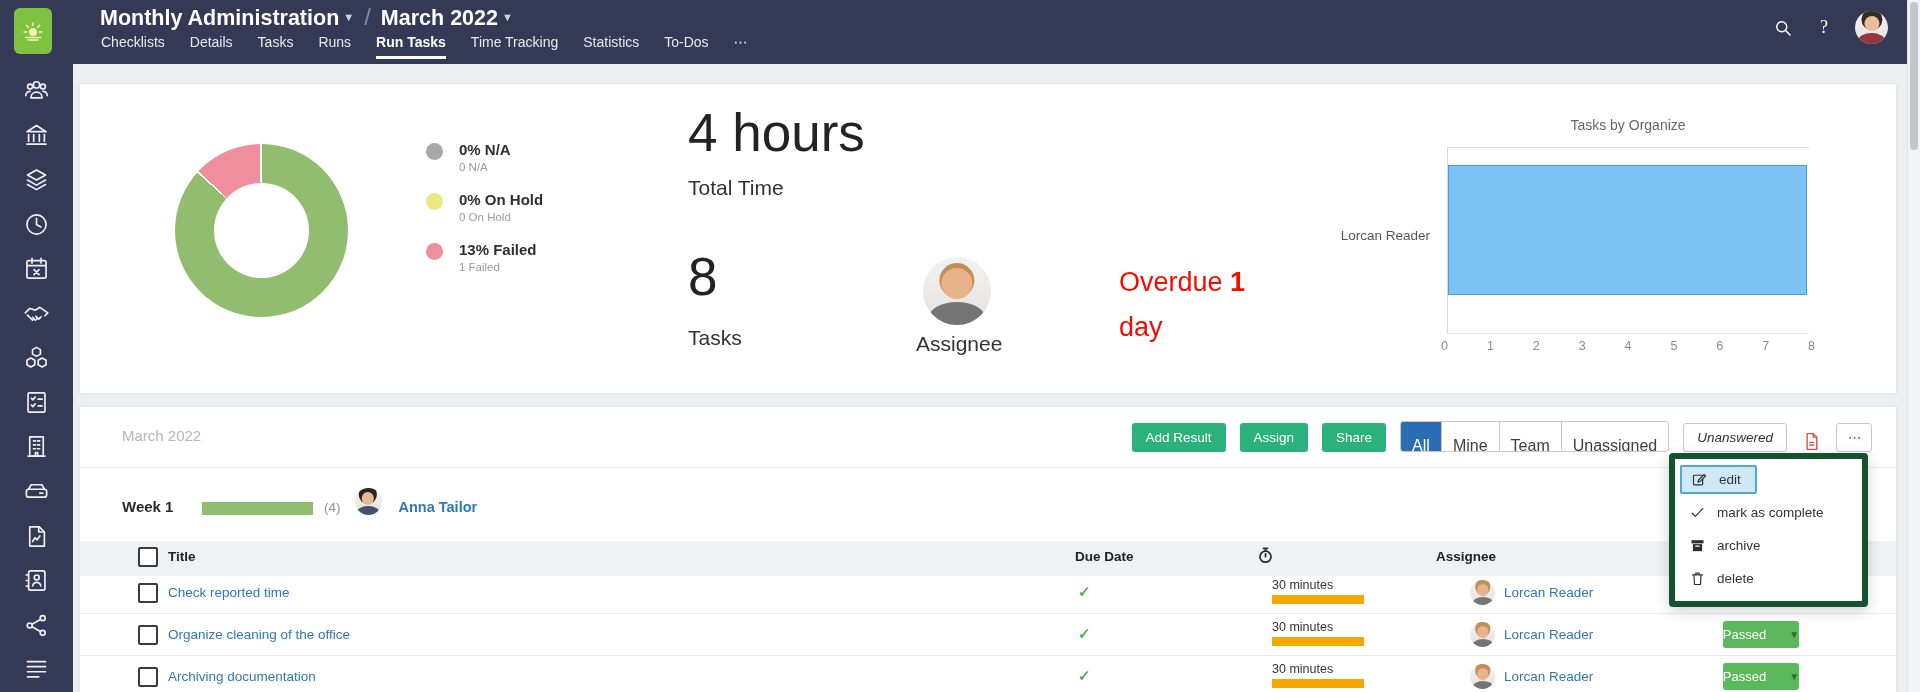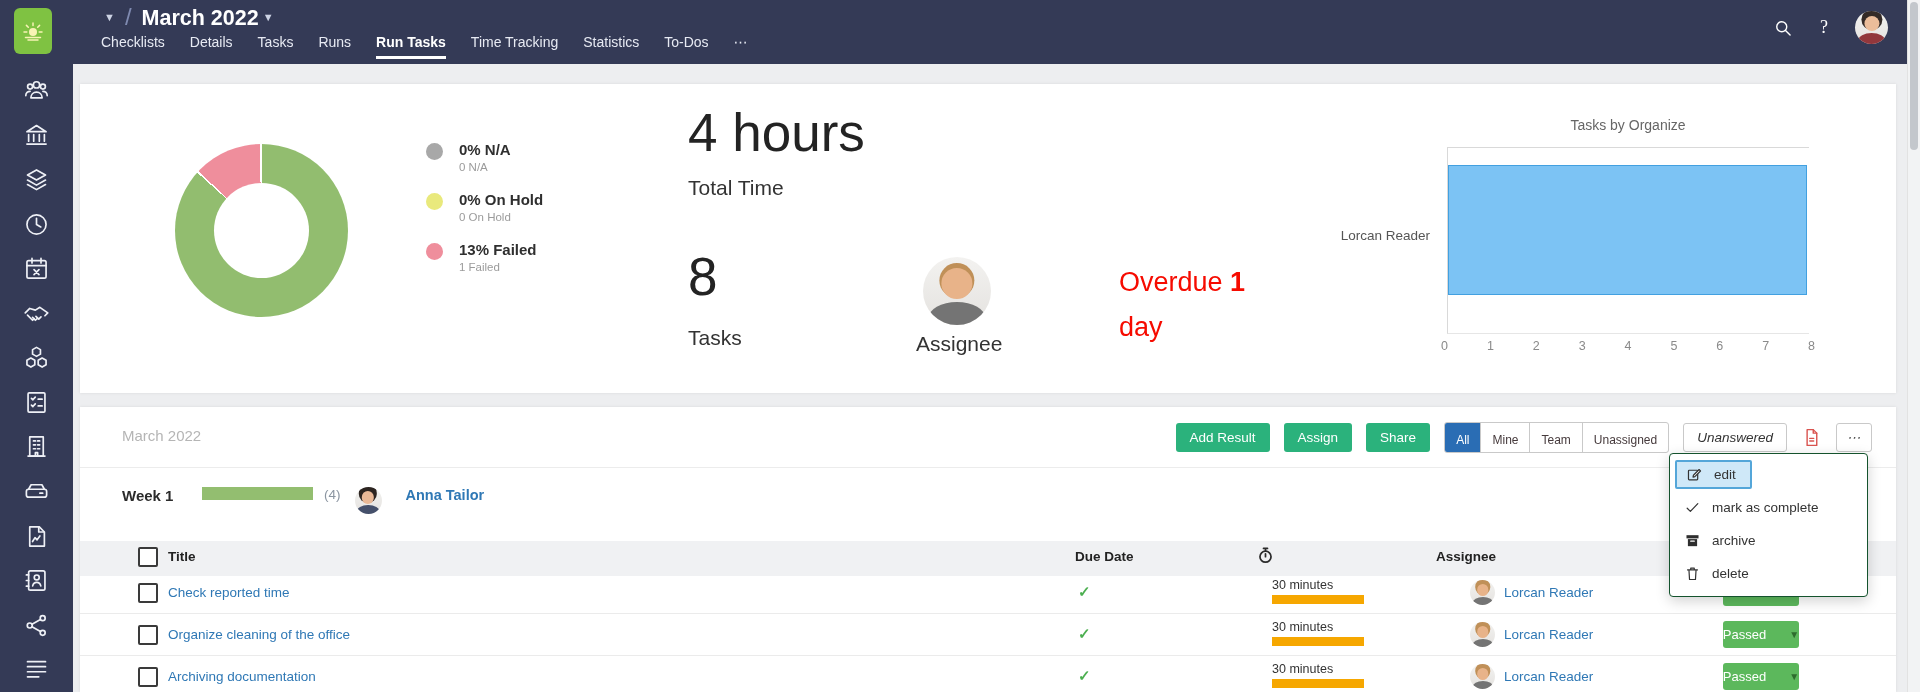--- a/index.html
+++ b/index.html
@@ -70,38 +70,38 @@
   .bc-title{position:absolute;left:1358px;top:33px;width:380px;text-align:center;font-size:14px;color:#666;}
   .bc-ylabel{position:absolute;left:1180px;top:144px;width:170px;text-align:right;font-size:13.5px;color:#555;}
   .bc-plot{position:absolute;left:1367px;top:63px;width:361px;height:185px;
            border-left:1px solid #d9d9d9;border-top:1px solid #d9d9d9;border-bottom:1px solid #e6e6e6;}
   .bc-bar{position:absolute;left:0;top:17px;width:359px;height:130px;background:#7cc3f4;border:1px solid #42a0e0;box-sizing:border-box;}
   .bc-ticks{position:absolute;left:1361px;top:255px;width:374px;display:flex;justify-content:space-between;
             font-size:12.5px;color:#8a8a8a;}
 
   
   .section-title{position:absolute;left:42px;top:20px;font-size:15px;color:#b5b5b5;}
-  .toolbar{position:absolute;right:24px;top:15px;display:flex;align-items:center;gap:14px;height:30px;}
+  .toolbar{position:absolute;right:24px;top:15px;display:flex;align-items:flex-end;gap:14px;height:30px;}
   .btn-green{background:#2bb27c;color:#fff;font-size:13.5px;height:29px;line-height:29px;padding:0 14px;
              border-radius:3px;cursor:pointer;white-space:nowrap;}
   .segmented{display:flex;height:29px;border:1px solid #c9c9c9;border-radius:3px;overflow:hidden;background:#fff;}
-  .seg{padding:4px 11px;line-height:27px;font-size:12px;color:#463a3c;border-left:1px solid #c9c9c9;cursor:pointer;white-space:nowrap;}
+  .seg{padding:10px 11px;line-height:27px;font-size:16px;color:#463a3c;border-left:1px solid #c9c9c9;cursor:pointer;white-space:nowrap;}
   .seg:first-child{border-left:none;}
   .seg.active{background:#2a6db4;color:#fff;}
   .btn-outline{height:29px;line-height:27px;box-sizing:border-box;border:1px solid #c9c9c9;border-radius:3px;
                background:#fff;padding:0 13px;font-size:13.5px;color:#333;cursor:pointer;white-space:nowrap;font-style:italic;}
   .btn-more{width:36px;text-align:center;color:#555;letter-spacing:1px;padding:0;}
   .toolbar-divider{position:absolute;left:0;right:0;top:60px;border-top:1px solid #ececec;}
 
-  .week-row{position:absolute;left:42px;top:80px;height:28px;display:flex;align-items:flex-start;}
+  .week-row{position:absolute;left:42px;top:80px;height:28px;display:flex;align-items:flex-end;}
   .week-label{font-size:15px;font-weight:bold;color:#2b2b2b;width:80px;}
   .week-bar{width:111px;height:13px;background:#93be70;}
   .week-count{margin-left:11px;font-size:13.5px;color:#8b95a1;}
   .week-row .avatar{width:27px;height:27px;margin-left:14px;}
-  .week-assignee{margin-left:24px;font-size:14.5px;font-weight:bold;color:#2f78b5;cursor:pointer;}
+  .week-assignee{margin-left:17px;font-size:14.5px;font-weight:bold;color:#2f78b5;cursor:pointer;}
 
   .thead{position:absolute;left:0;top:134px;width:100%;height:35px;background:#f0f1f3;}
   .checkbox{width:16px;height:16px;border:2px solid #3a3a3a;border-radius:2px;background:#fff;cursor:pointer;}
   .th-check{position:absolute;left:58px;top:6px;}
   .th{position:absolute;top:8px;font-size:13.5px;font-weight:bold;color:#222;}
   .th-title{left:88px;} .th-due{left:995px;} .th-assignee{left:1356px;}
   .th-timer{position:absolute;left:1176px;top:5px;}
 
   .rows{position:absolute;left:0;top:165px;width:100%;}
   .trow{position:relative;height:41px;border-bottom:1px solid #ebebeb;}
@@ -111,21 +111,21 @@
   .row-time{position:absolute;left:1192px;top:6px;font-size:12.5px;color:#333;}
   .row-timebar{width:92px;height:9px;background:#f6a700;margin-top:3px;}
   .row-avatar{position:absolute;left:1390px;top:8px;}
   .trow .avatar{width:25px;height:25px;}
   .row-assignee{position:absolute;left:1424px;top:13px;font-size:13.5px;color:#2f78b5;cursor:pointer;}
   .btn-status{position:absolute;left:1643px;top:7px;width:76px;height:27px;background:#5cb85c;border-radius:3px;
               color:#fff;font-size:13px;display:flex;align-items:center;justify-content:center;gap:23px;cursor:pointer;}
   .btn-status .chev{font-size:10px;color:#2e6d2e;}
 
   
-  .context-menu{position:absolute;left:1669px;top:453px;width:199px;background:#fff;border:1px solid #14532d;
+  .context-menu{position:absolute;left:1669px;top:453px;width:199px;background:#fff;border:6px solid #14532d;
                 border-radius:4px;box-shadow:0 4px 14px rgba(0,0,0,.18);padding:4px 0 6px;z-index:10;box-sizing:border-box;}
   .menu-item{height:33px;display:flex;align-items:center;padding:0 14px;gap:11px;font-size:13.5px;color:#333;cursor:pointer;}
   .menu-item svg{width:17px;height:17px;stroke:#333;fill:none;stroke-width:1.7;stroke-linecap:round;stroke-linejoin:round;flex:none;}
   .hl-box{display:inline-flex;align-items:center;gap:11px;background:#cfe8f8;border:2px solid #54a6d9;
           border-radius:2px;padding:4px 14px 4px 9px;margin-left:-9px;}
 
   
   .scrollbar{position:absolute;right:0;top:0;width:13px;height:692px;background:#f2f3f4;border-left:1px solid #e2e2e2;
              z-index:30;box-sizing:border-box;}
   .scroll-thumb{position:absolute;left:2px;right:2px;top:2px;height:148px;background:#c3c7cc;border-radius:4px;cursor:pointer;}
@@ -145,20 +145,21 @@
           <line x1="18.6" y1="6.4" x2="16.7" y2="8.3"></line>
             <line x1="3" y1="13" x2="5.8" y2="13"></line>
           <line x1="18.2" y1="13" x2="21" y2="13"></line>
             <line x1="4.5" y1="18.4" x2="19.5" y2="18.4"></line>
           <line x1="7" y1="21" x2="17" y2="21"></line>
         </g>
       </svg>
     </div>
 
     <div class="nav-title">
+      <span>Monthly Administration</span>
       <span class="caret">▼</span>
       <span class="sep">/</span>
       <span>March 2022</span>
       <span class="caret">▼</span>
     </div>
 
     <div class="tabs">
       <span class="tab">Checklists</span>
       <span class="tab">Details</span>
       <span class="tab">Tasks</span>

